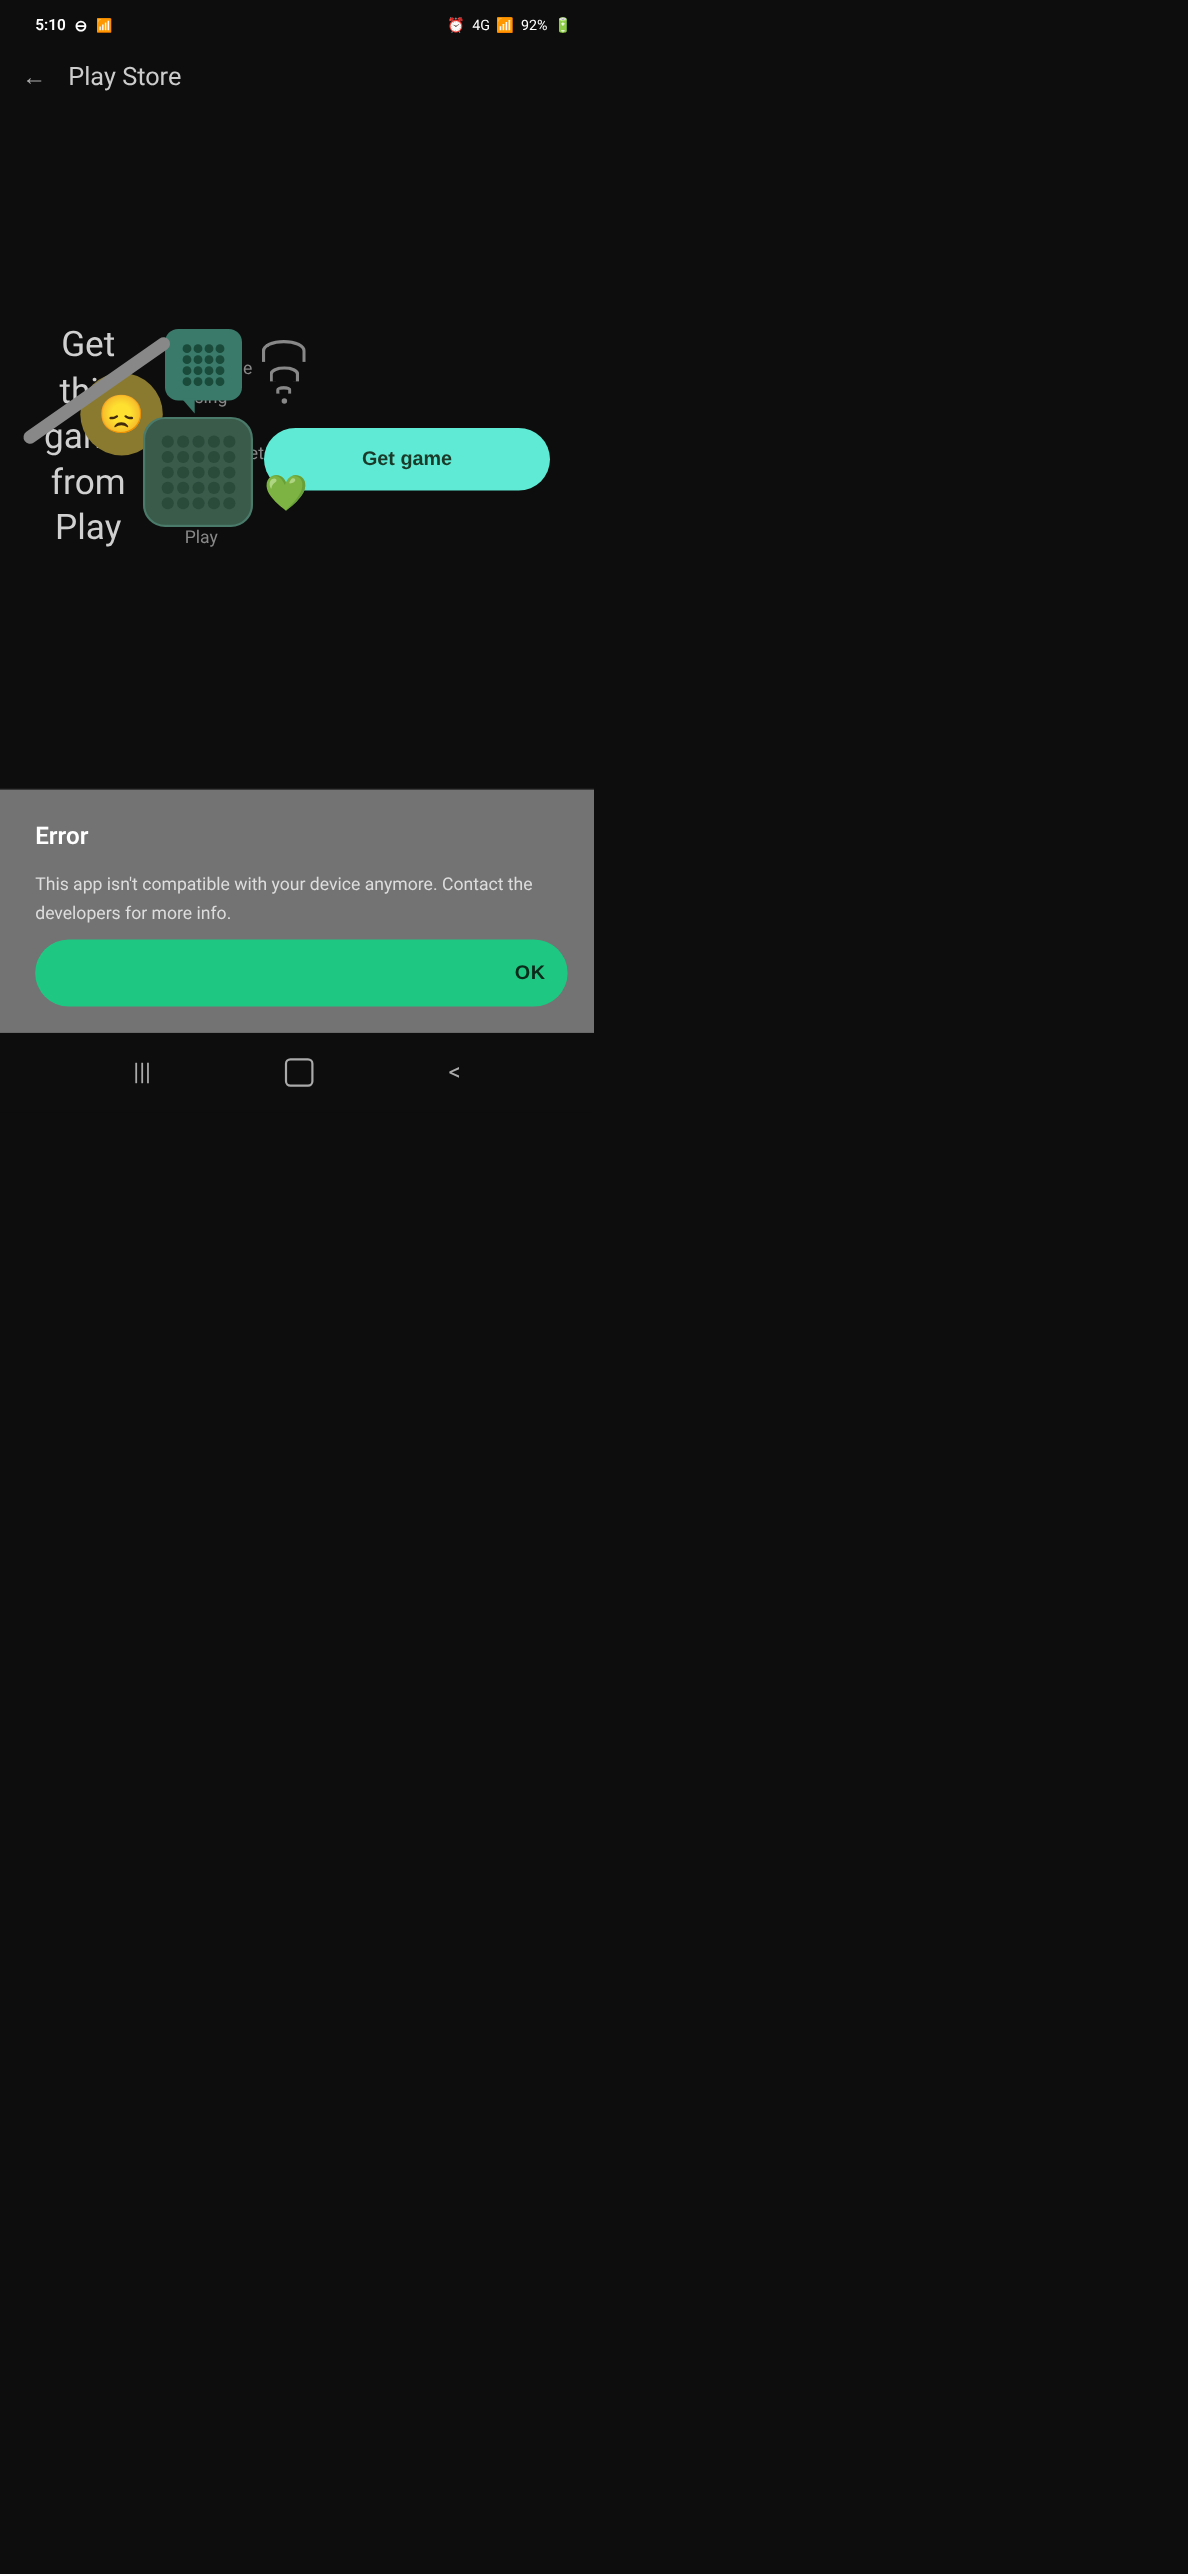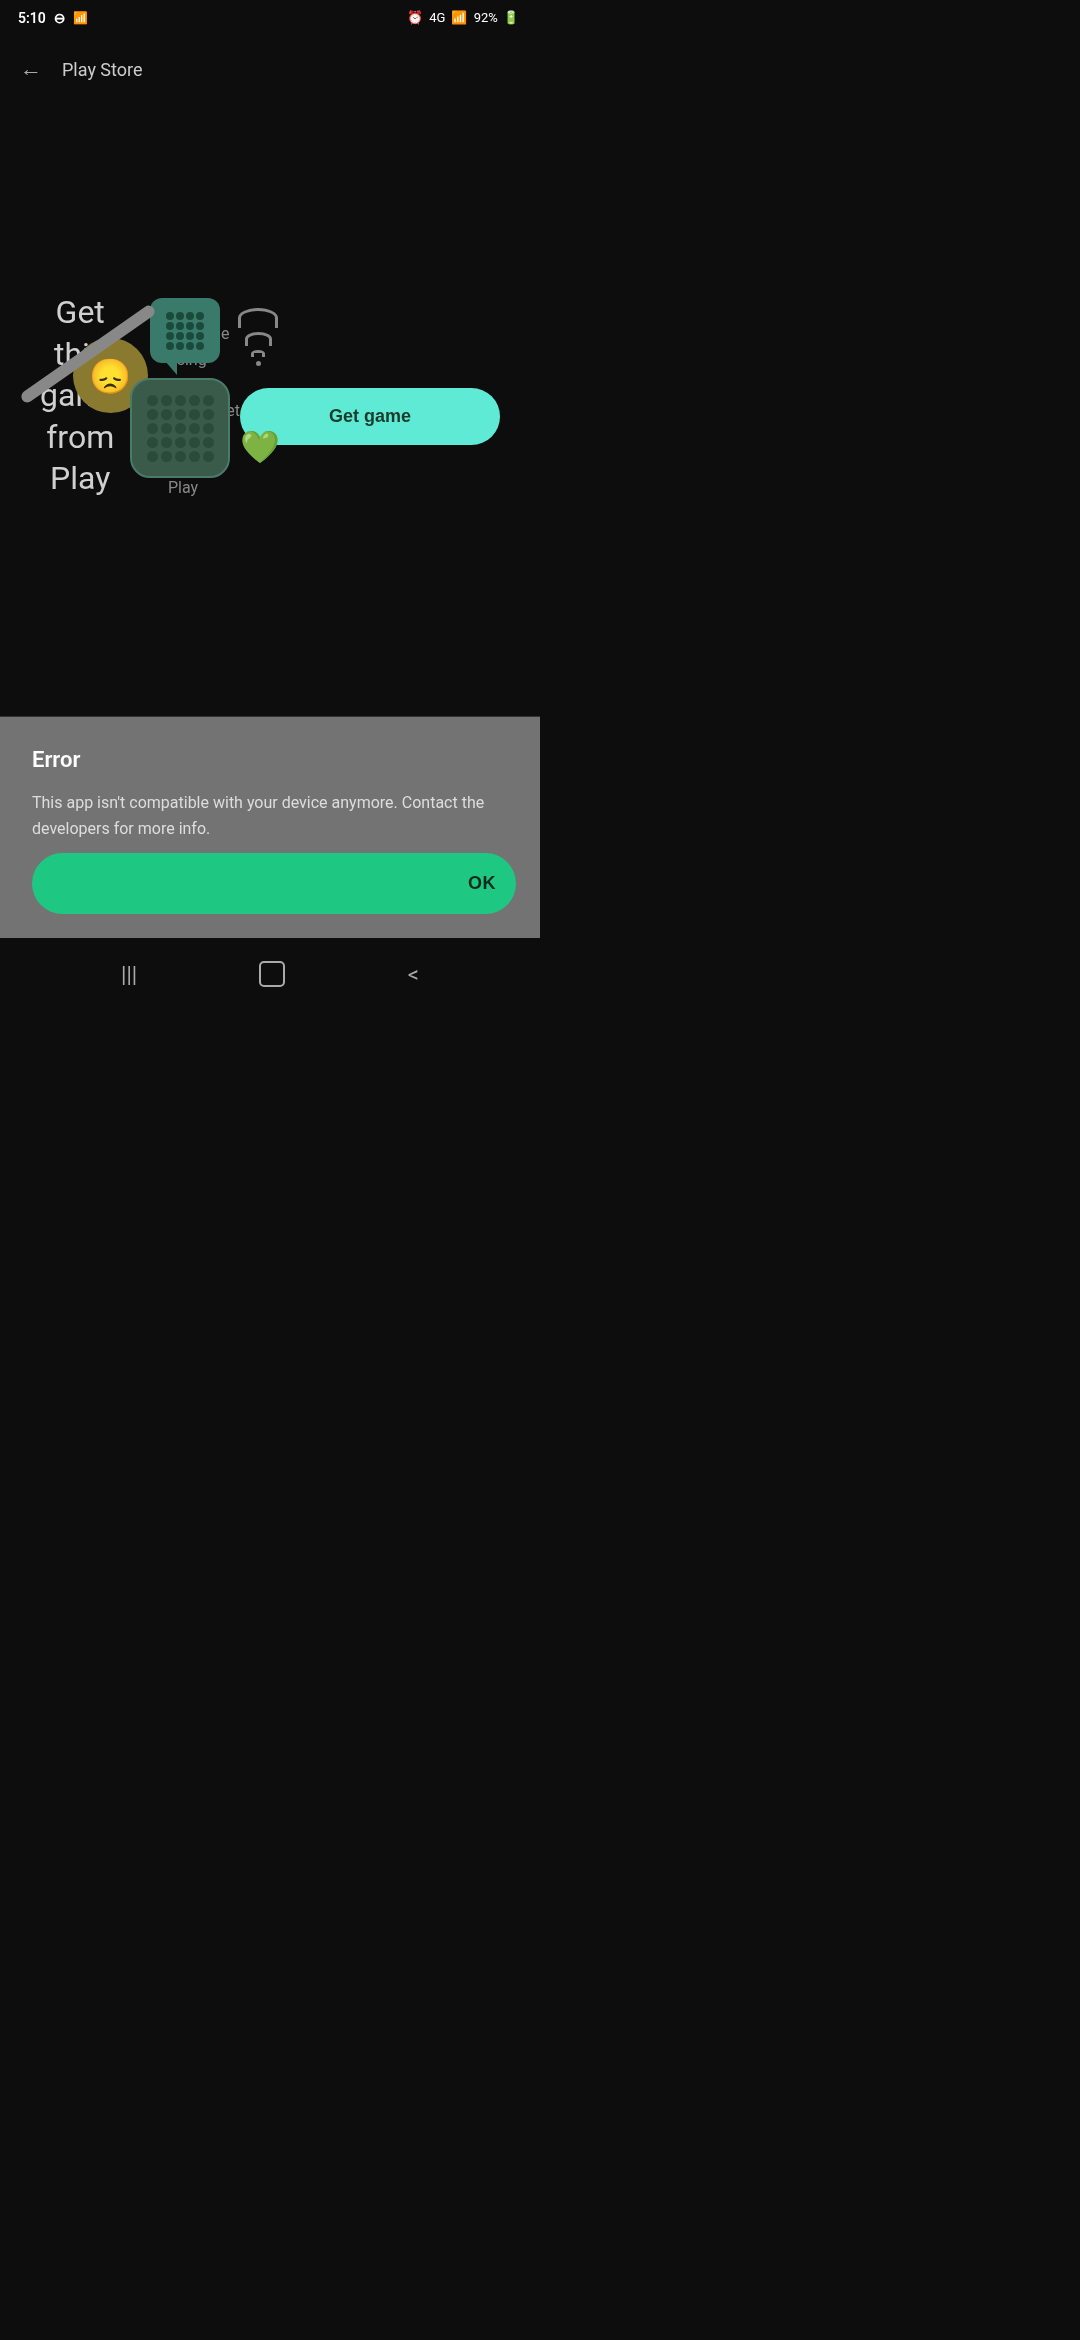--- a/index.html
+++ b/index.html
@@ -12,22 +12,22 @@
       font-family: 'Roboto', Arial, sans-serif;
       color: #ffffff;
       overflow: hidden;
       position: relative;
     }
 
     
     .status-bar {
       display: flex;
       justify-content: space-between;
-      align-items: flex-start;
-      padding: 10px 20px 6px 18px;
+      align-items: center;
+      padding: 10px 20px 6px 32px;
       height: 42px;
     }
 
     .status-left {
       display: flex;
       align-items: center;
       gap: 8px;
       font-size: 14px;
       font-weight: 600;
       color: #ffffff;
@@ -49,21 +49,21 @@
       gap: 20px;
     }
 
     .back-arrow {
       font-size: 22px;
       color: #aaaaaa;
       cursor: pointer;
     }
 
     .top-title {
-      font-size: 18px;
+      font-size: 23px;
       color: #cccccc;
       font-weight: 400;
     }
 
     
     .main-content {
       display: flex;
       flex-direction: row;
       align-items: center;
       justify-content: center;

